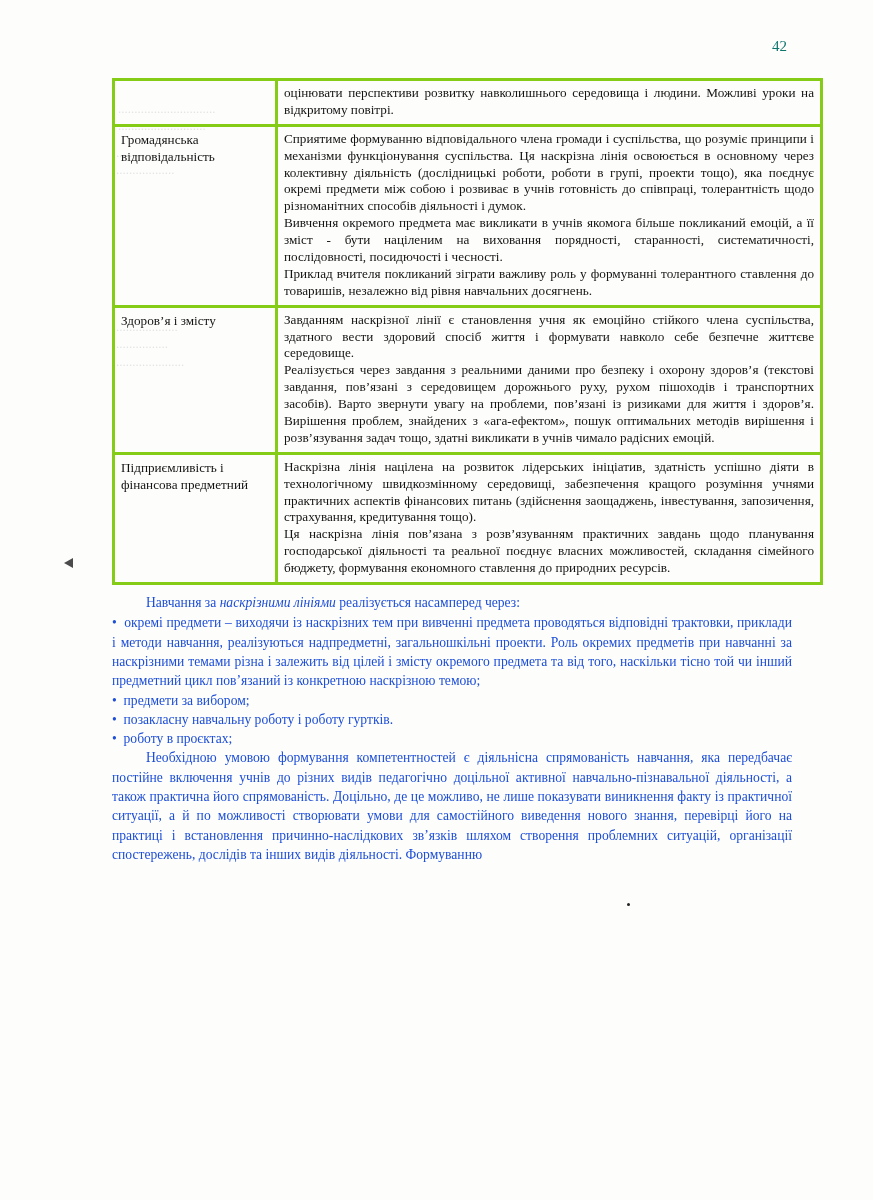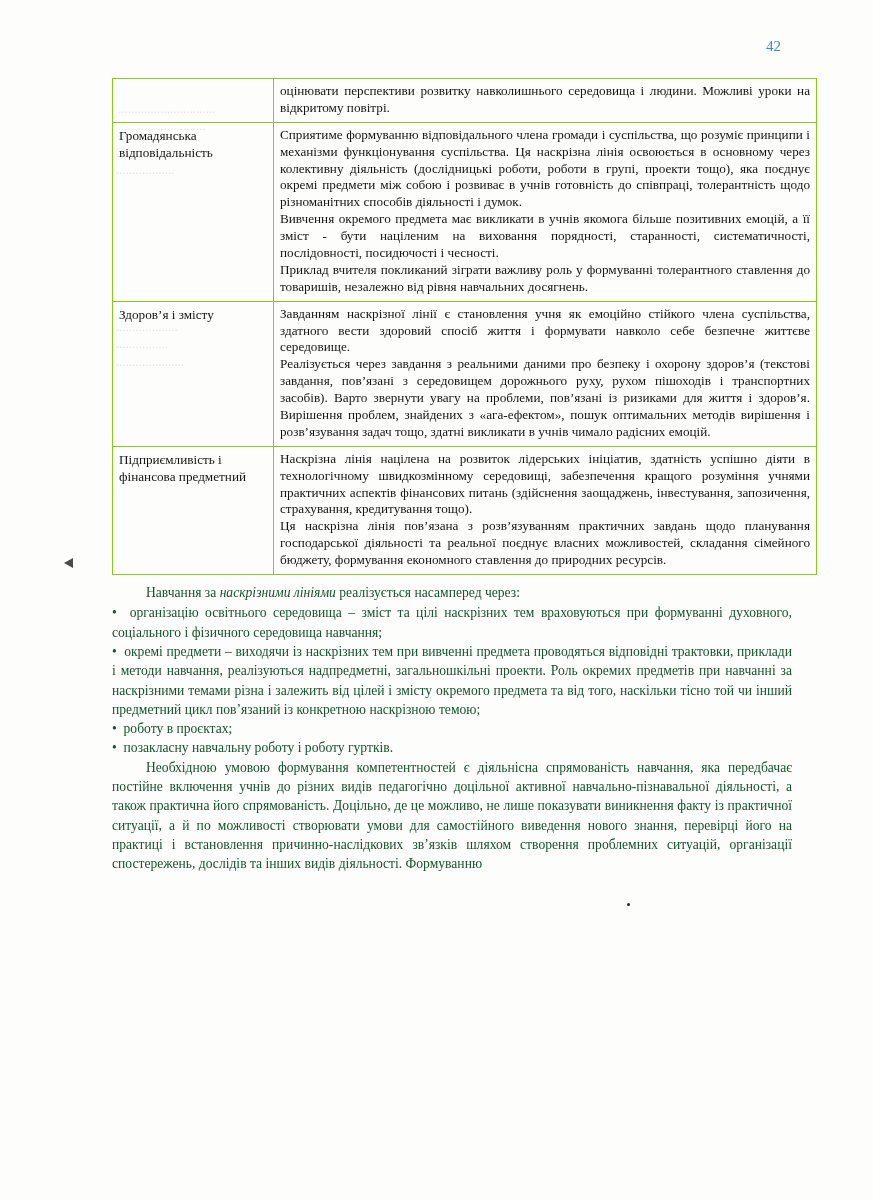--- a/index.html
+++ b/index.html
@@ -15,37 +15,37 @@
     position: relative;
     width: 873px;
     height: 1200px;
     margin: 0 auto;
     background: #fdfdfb;
     overflow: hidden;
   }
   .page-number {
     position: absolute;
     top: 38px;
-    right: 92px;
+    right: 86px;
     font-size: 15px;
-    color: #3b82f6;
+    color: #0f766e;
   }
   .content {
     position: absolute;
     left: 112px;
     top: 78px;
     width: 680px;
   }
   table.main-table {
     border-collapse: collapse;
     width: 680px;
     table-layout: fixed;
   }
   table.main-table td {
-    border: 1px solid #84cc16;
+    border: 3px solid #84cc16;
     vertical-align: top;
     padding: 4px 6px 5px 6px;
     font-size: 13.2px;
     line-height: 1.28;
     color: #141414;
   }
   td.label-cell {
     width: 148px;
     vertical-align: middle;
     text-align: left;
@@ -63,21 +63,21 @@
   td.text-cell p + p {
     margin-top: 0px;
   }
   .label-cell div {
     line-height: 1.3;
   }
   .body-text {
     margin-top: 8px;
     font-size: 13.6px;
     line-height: 1.42;
-    color: #14532d;
+    color: #1d4ed8;
     text-align: justify;
   }
   .body-text p {
     margin: 0 0 1px 0;
   }
   .indent-para {
     text-indent: 34px;
   }
   ul.bullets {
     list-style: none;
@@ -160,21 +160,21 @@
           <td class="text-cell">
             <p>оцінювати перспективи розвитку навколишнього середовища і людини. Можливі уроки на відкритому повітрі.</p>
           </td>
         </tr>
         <tr>
           <td class="label-cell">
             <div>Громадянська відповідальність</div>
           </td>
           <td class="text-cell">
             <p>Сприятиме формуванню відповідального члена громади і суспільства, що розуміє принципи і механізми функціонування суспільства. Ця наскрізна лінія освоюється в основному через колективну діяльність (дослідницькі роботи, роботи в групі, проекти тощо), яка поєднує окремі предмети між собою і розвиває в учнів готовність до співпраці, толерантність щодо різноманітних способів діяльності і думок.</p>
-            <p>Вивчення окремого предмета має викликати в учнів якомога більше позитивних емоцій, а її зміст - бути націленим на виховання порядності, старанності, систематичності, послідовності, посидючості і чесності.</p>
+            <p>Вивчення окремого предмета має викликати в учнів якомога більше покликаний емоцій, а її зміст - бути націленим на виховання порядності, старанності, систематичності, послідовності, посидючості і чесності.</p>
             <p>Приклад вчителя покликаний зіграти важливу роль у формуванні толерантного ставлення до товаришів, незалежно від рівня навчальних досягнень.</p>
           </td>
         </tr>
         <tr>
           <td class="label-cell">
             <div>Здоров’я і змісту</div>
           </td>
           <td class="text-cell">
             <p>Завданням наскрізної лінії є становлення учня як емоційно стійкого члена суспільства, здатного вести здоровий спосіб життя і формувати навколо себе безпечне життєве середовище.</p>
             <p>Реалізується через завдання з реальними даними про безпеку і охорону здоров’я (текстові завдання, пов’язані з середовищем дорожнього руху, рухом пішоходів і транспортних засобів). Варто звернути увагу на проблеми, пов’язані із ризиками для життя і здоров’я. Вирішення проблем, знайдених з «ага-ефектом», пошук оптимальних методів вирішення і розв’язування задач тощо, здатні викликати в учнів чимало радісних емоцій.</p>
@@ -192,30 +192,30 @@
       </tbody>
     </table>
 
     <div class="body-text">
       <p class="indent-para">
         <span>Навчання за </span><em class="italic">наскрізними лініями</em><span> реалізується насамперед через:</span>
       </p>
 
       <ul class="bullets">
         <li>
-          <span class="bullet-line">•&nbsp;&nbsp;</span><span>організацію освітнього середовища – зміст та цілі наскрізних тем враховуються при формуванні духовного, соціального і фізичного середовища навчання;</span>
-        </li>
-        <li>
           <span class="bullet-line">•&nbsp;&nbsp;</span><span>окремі предмети – виходячи із наскрізних тем при вивченні предмета проводяться відповідні трактовки, приклади і методи навчання, реалізуються надпредметні, загальношкільні проекти. Роль окремих предметів при навчанні за наскрізними темами різна і залежить від цілей і змісту окремого предмета та від того, наскільки тісно той чи інший предметний цикл пов’язаний із конкретною наскрізною темою;</span>
         </li>
         <li>
+          <span class="bullet-line">•&nbsp;&nbsp;</span><span>предмети за вибором;</span>
+        </li>
+        <li>
+          <span class="bullet-line">•&nbsp;&nbsp;</span><span>позакласну навчальну роботу і роботу гуртків.</span>
+        </li>
+        <li>
           <span class="bullet-line">•&nbsp;&nbsp;</span><span>роботу в проєктах;</span>
-        </li>
-        <li>
-          <span class="bullet-line">•&nbsp;&nbsp;</span><span>позакласну навчальну роботу і роботу гуртків.</span>
         </li>
       </ul>
 
       <p class="indent-para">Необхідною умовою формування компетентностей є діяльнісна спрямованість навчання, яка передбачає постійне включення учнів до різних видів педагогічно доцільної активної навчально-пізнавальної діяльності, а також практична його спрямованість. Доцільно, де це можливо, не лише показувати виникнення факту із практичної ситуації, а й по можливості створювати умови для самостійного виведення нового знання, перевірці його на практиці і встановлення причинно-наслідкових зв’язків шляхом створення проблемних ситуацій, організації спостережень, дослідів та інших видів діяльності. Формуванню</p>
     </div>
 
   </div>
 </div>
 
 </body></html>

